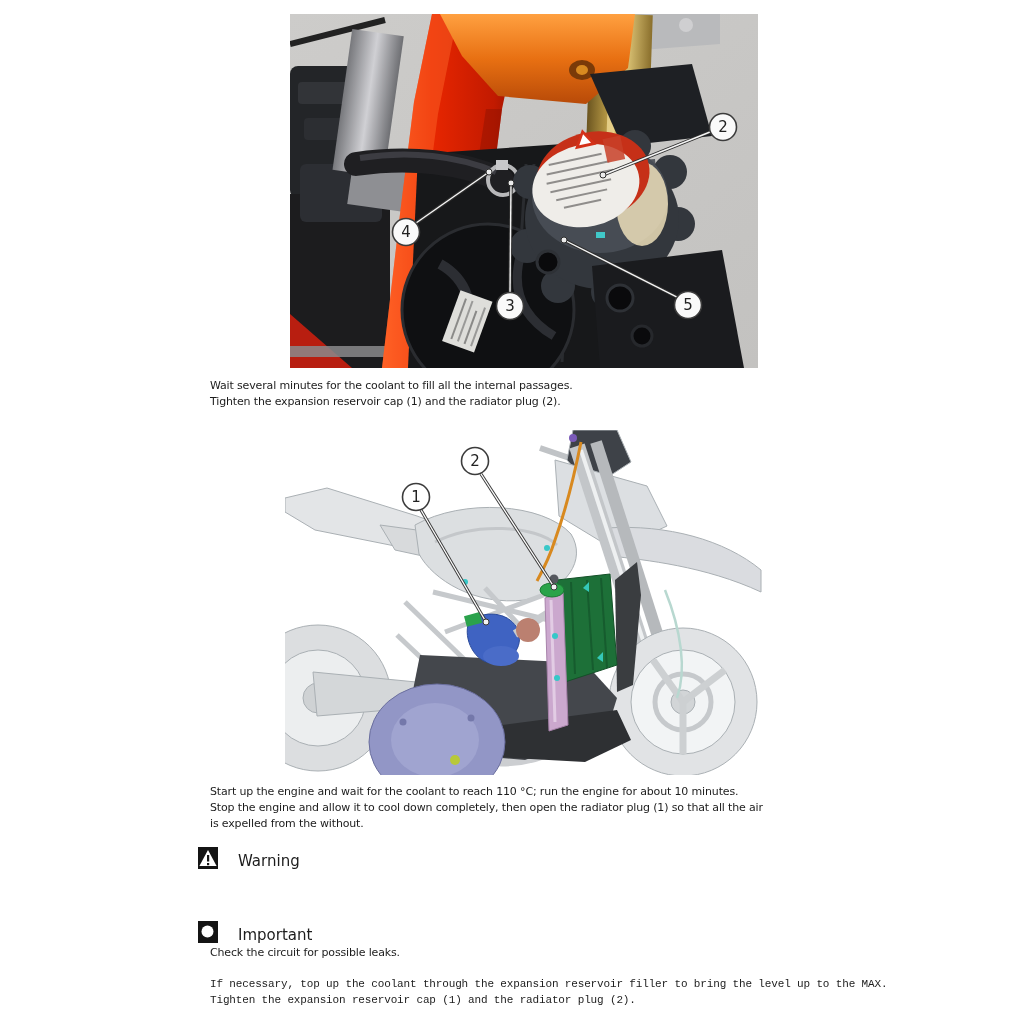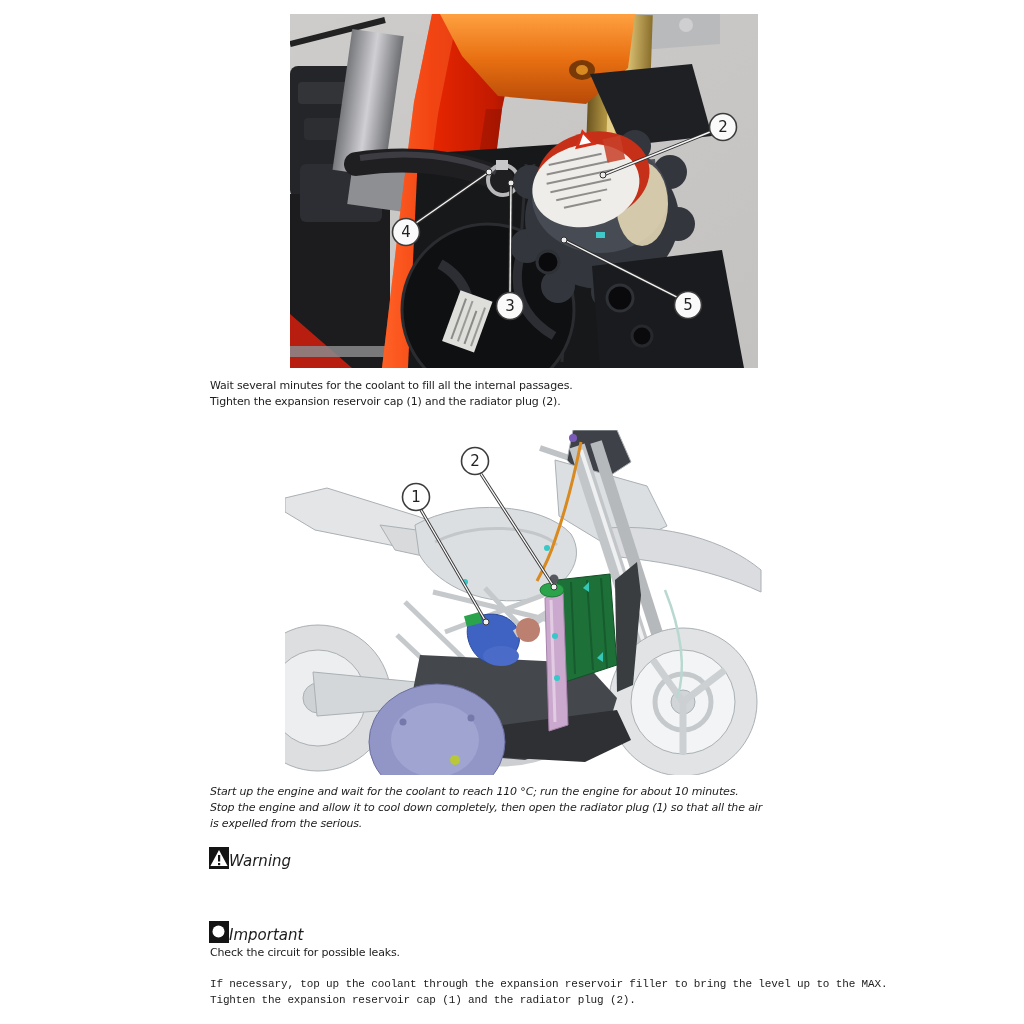--- a/index.html
+++ b/index.html
@@ -3,21 +3,21 @@
 <meta charset="utf-8">
 <style>
   * { margin:0; padding:0; box-sizing:border-box; }
   html,body { background:#ffffff; }
   .page {
     position:relative; width:1024px; height:1024px; background:#ffffff;
     font-family:"DejaVu Sans","Liberation Sans",sans-serif; color:#1c1c1c; overflow:hidden;
   }
   .fig { position:absolute; }
   .tb { position:absolute; left:210px; font-size:11px; line-height:16px; white-space:nowrap; letter-spacing:-0.15px; }
-  .note-head { position:absolute; left:209px; display:flex; align-items:flex-end; gap:0;font-style:italic; }
+  .note-head { position:absolute; left:198px; display:flex; align-items:flex-end; gap:20px; }
   .note-title { font-size:15px; line-height:16px; }
   .note-icon { display:block; }
 </style>
 </head>
 <body>
 
 <div class="page">
 
   <div class="fig" style="left:290px;top:14px;width:468px;height:354px;">
     <svg width="468" height="354" viewBox="0 0 468 354">
@@ -305,24 +305,24 @@
           <text x="131" y="72.3">1</text>
         </g>
         <g>
           <circle cx="190" cy="31" r="13.5" fill="#ffffff" stroke="#3c3c3c" stroke-width="1.6"></circle>
           <text x="190" y="36.3">2</text>
         </g>
       </g>
     </svg>
   </div>
 
-  <div class="tb" style="top:784px;font-style:italic;">
+  <div class="tb" style="top:784px;">
     <div>Start up the engine and wait for the coolant to reach 110 °C; run the engine for about 10 minutes.</div>
     <div>Stop the engine and allow it to cool down completely, then open the radiator plug (1) so that all the air</div>
-    <div>is expelled from the serious.</div>
+    <div>is expelled from the without.</div>
   </div>
 
   <div class="note-head" style="top:847px;">
     <svg class="note-icon" width="20" height="22" viewBox="0 0 20 22">
       <rect x="0" y="0" width="20" height="22" fill="#141414"></rect>
       <polygon points="10,3 18.6,19 1.4,19" fill="#ffffff"></polygon>
       <rect x="9" y="8" width="2.2" height="6.5" fill="#141414"></rect>
       <rect x="9" y="16" width="2.2" height="2.2" fill="#141414"></rect>
     </svg>
     <span class="note-title">Warning</span>

